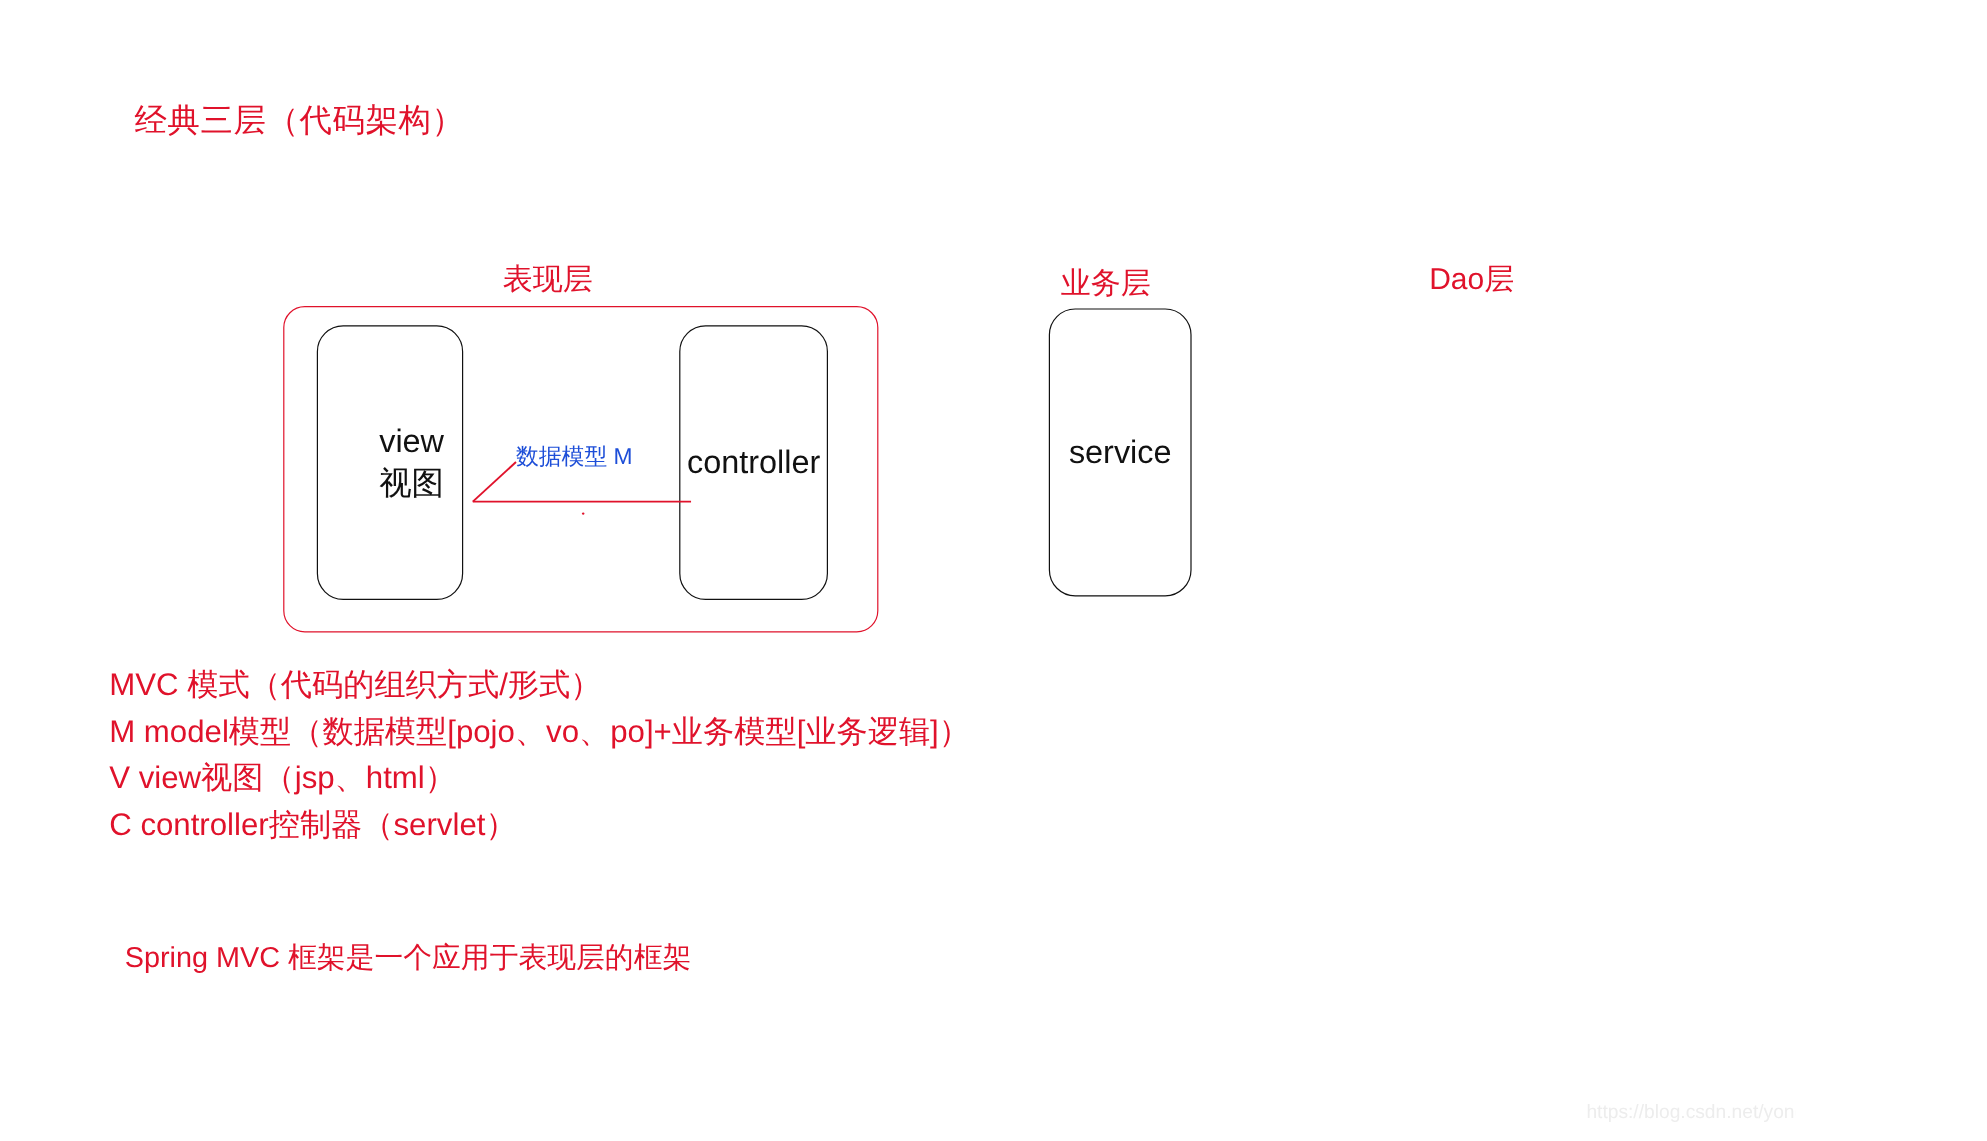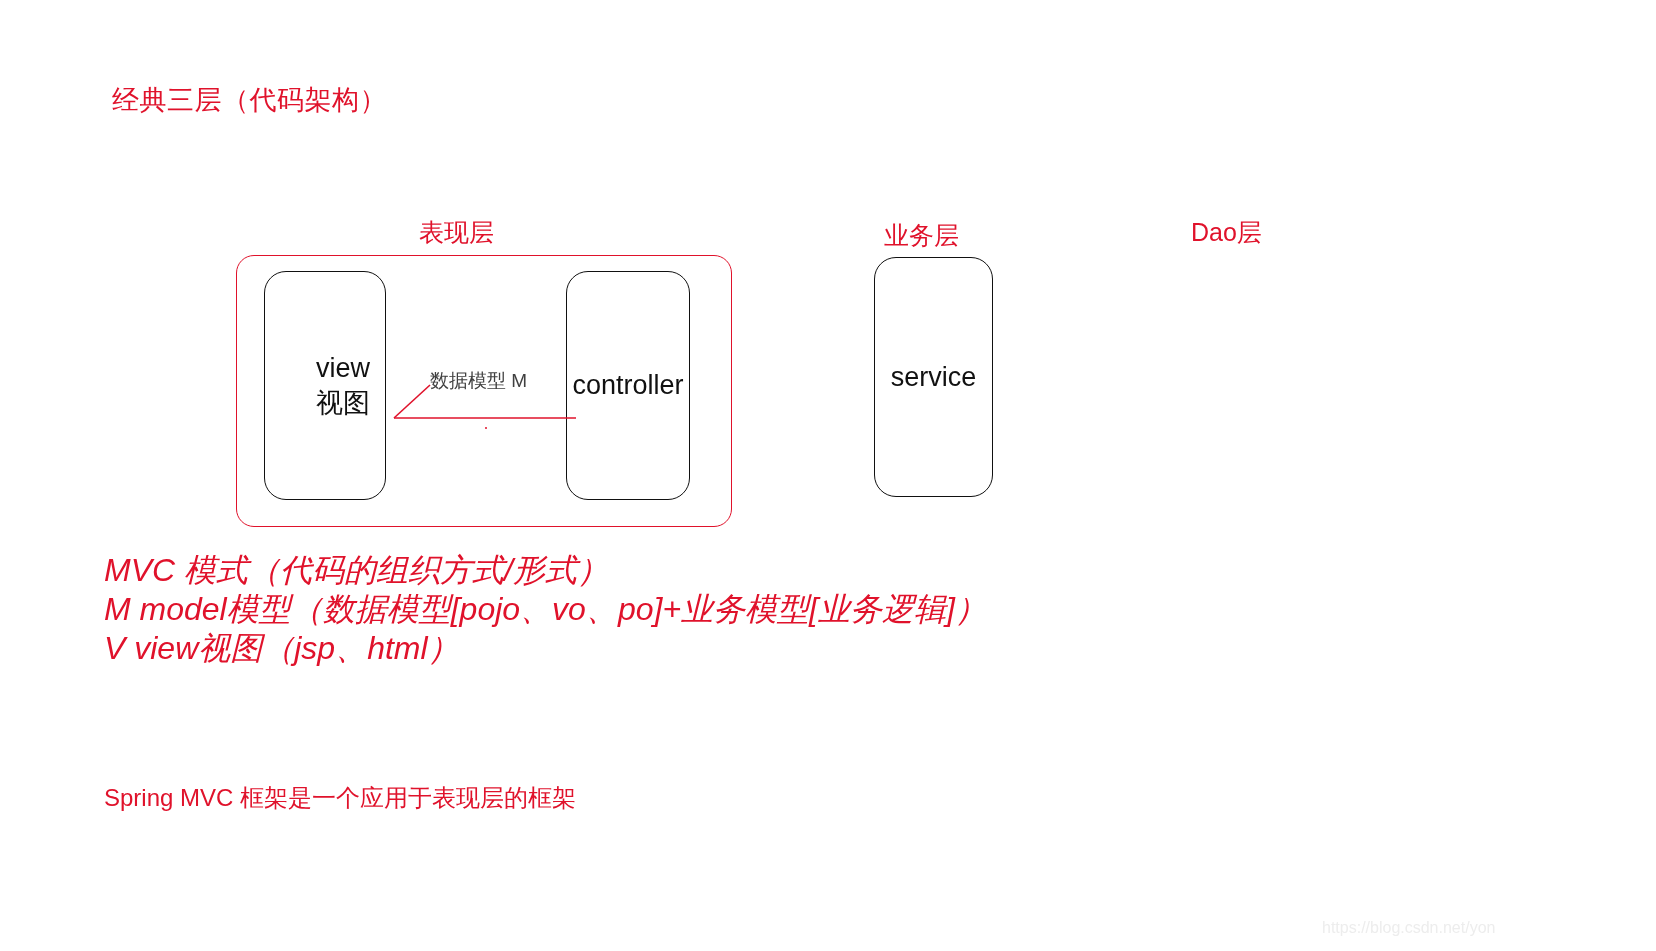--- a/index.html
+++ b/index.html
@@ -78,33 +78,32 @@
     left: 386px;
     top: 380px;
     width: 190px;
     height: 50px;
     pointer-events: none;
   }
   #model-arrow-label {
     left: 430px;
     top: 368px;
     font-size: 19px;
-    color: #404040;
+    color: #1d4ed8;
     white-space: nowrap;
   }
 
   
   #mvc-notes {
-    left: 104px;
+    left: 91px;
     top: 551px;
     color: #e0122b;
-    font-size: 32px;
+    font-size: 26px;
     line-height: 39px;
     white-space: nowrap;
-    font-style: italic;
   }
   #mvc-notes .note-line { display: block; }
 
   
   #footer-note {
     left: 104px;
     top: 782px;
     color: #e0122b;
     font-size: 24px;
     white-space: nowrap;
@@ -150,19 +149,20 @@
     <line x1="8" y1="38" x2="190" y2="38" stroke="#e0122b" stroke-width="1.6"></line>
     <line x1="8" y1="38" x2="44" y2="5" stroke="#e0122b" stroke-width="1.6"></line>
     <circle cx="100" cy="48" r="1" fill="#e0122b"></circle>
   </svg>
   <div class="abs" id="model-arrow-label">数据模型 M</div>
 
   <div class="abs" id="mvc-notes">
     <span class="note-line">MVC 模式（代码的组织方式/形式）</span>
     <span class="note-line">M model模型（数据模型[pojo、vo、po]+业务模型[业务逻辑]）</span>
     <span class="note-line">V  view视图（jsp、html）</span>
+    <span class="note-line">C  controller控制器（servlet）</span>
   </div>
 
   <div class="abs" id="footer-note">Spring MVC 框架是一个应用于表现层的框架</div>
 
   <div class="abs" id="watermark">https://blog.csdn.net/yongbutingxide</div>
 
 </div>
 
 </body></html>

